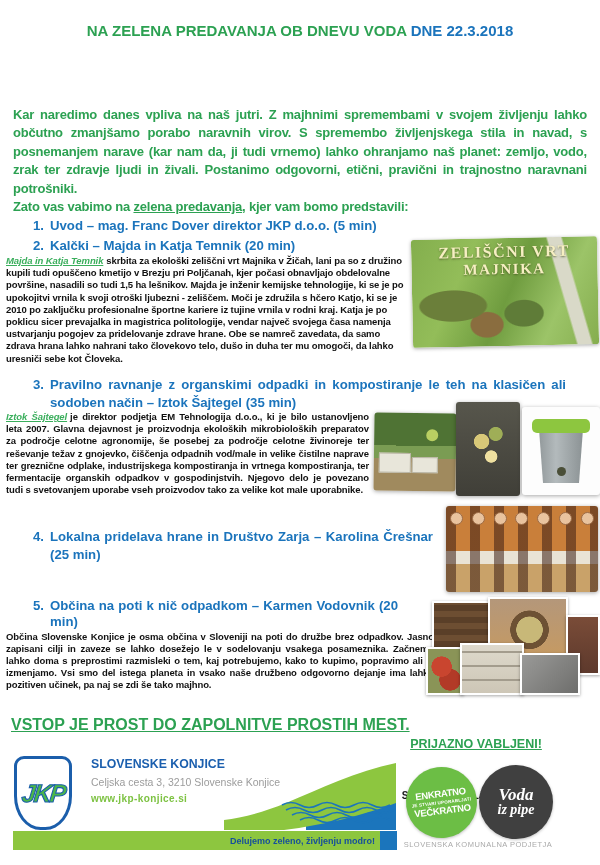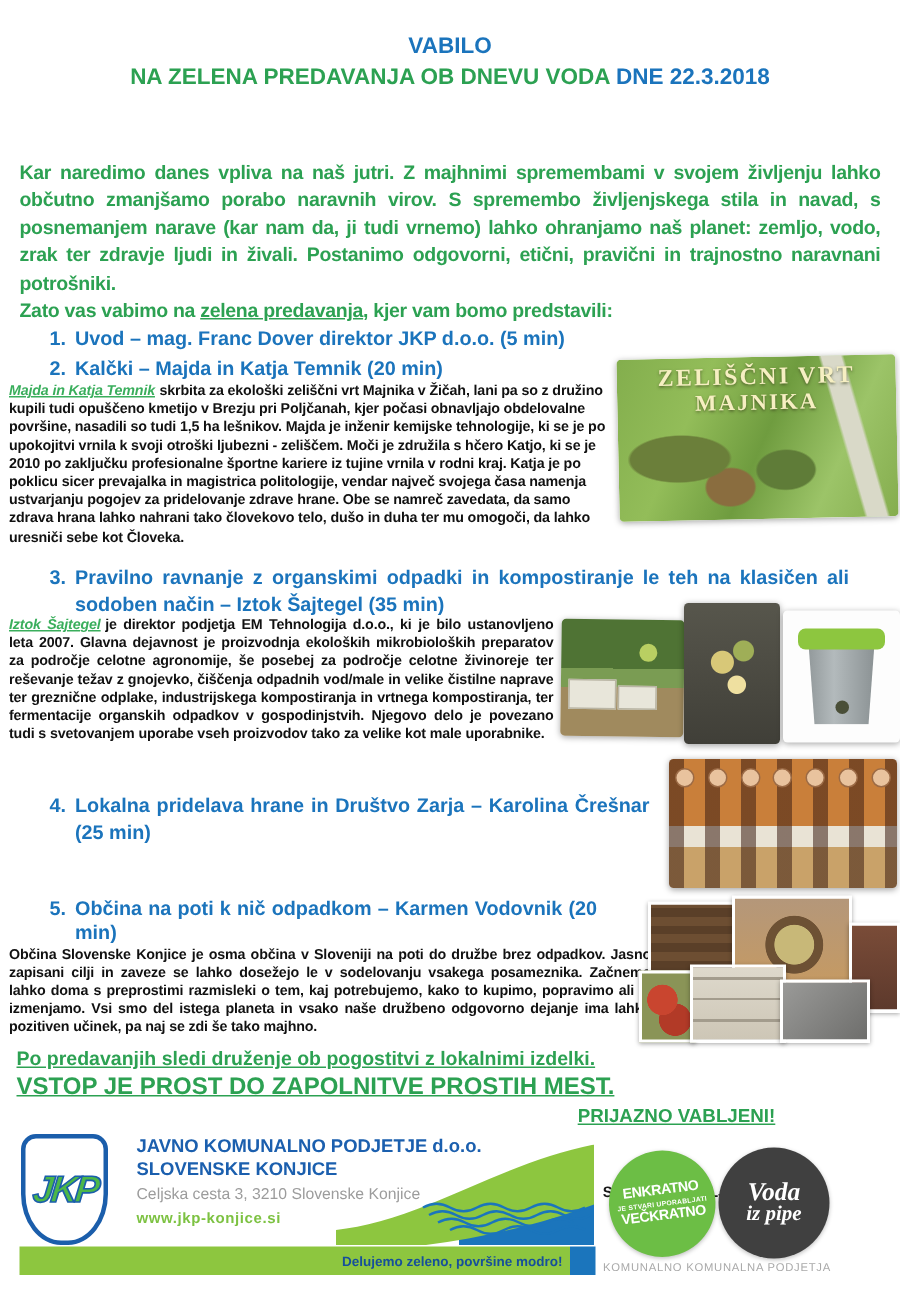--- a/index.html
+++ b/index.html
@@ -83,21 +83,21 @@
   .tile{position:absolute;border:2px solid #fff;box-shadow:0 1px 3px rgba(0,0,0,.35);}
   .tile-table{left:6px;top:10px;width:54px;height:44px;background:repeating-linear-gradient(0deg,#5a3f28 0 6px,#6d4e32 6px 12px);}
   .tile-soup{left:62px;top:6px;width:76px;height:56px;background:radial-gradient(circle at 52% 55%, #c8b878 0 26%, #6d5134 27% 38%, rgba(0,0,0,0) 39%),linear-gradient(180deg,#b4977a,#c59a63);}
   .tile-person{left:140px;top:24px;width:30px;height:56px;background:linear-gradient(180deg,#7a4c38,#5d392c);}
   .tile-tomato{left:0px;top:56px;width:34px;height:44px;background:radial-gradient(circle at 40% 40%, #c9452f 0 30%, rgba(0,0,0,0) 31%),radial-gradient(circle at 65% 70%, #b23a27 0 28%, rgba(0,0,0,0) 29%),#8a9457;}
   .tile-fridge{left:34px;top:52px;width:60px;height:48px;background:repeating-linear-gradient(0deg, rgba(0,0,0,0) 0 12px, #a39c8d 12px 14px),linear-gradient(180deg,#ded9cc,#cdc6b6);}
   .tile-hands{left:94px;top:62px;width:56px;height:38px;background:linear-gradient(135deg,#9a9a98,#6e6e6c);}
   
   .closing1{position:absolute;top:698px;left:11px;font-size:13px;font-weight:bold;color:#2CA152;text-decoration:underline;}
   .closing2{position:absolute;top:716px;left:11px;font-size:16px;font-weight:bold;color:#2CA152;text-decoration:underline;}
-  .invited{position:absolute;top:737px;left:367px;width:168px;text-align:center;font-size:12.5px;font-weight:bold;color:#2CA152;text-decoration:underline;}
+  .invited{position:absolute;top:737px;left:392px;width:168px;text-align:center;font-size:12.5px;font-weight:bold;color:#2CA152;text-decoration:underline;}
   .together{position:absolute;top:790px;left:388px;width:168px;text-align:center;font-size:10px;font-weight:bold;color:#1a1a1a;letter-spacing:-0.2px;}
   
   .jkp-logo{position:absolute;top:756px;left:14px;width:58px;height:74px;background:#fff;border:3px solid #1B5EAB;border-radius:10px 10px 46% 46%;display:flex;align-items:center;justify-content:center;box-sizing:border-box;}
   .jkp-logo span{font-size:25px;font-weight:900;font-style:italic;color:#4CB748;-webkit-text-stroke:1.1px #1B5EAB;letter-spacing:-2px;transform:skewX(-6deg);}
   .company{position:absolute;top:757px;left:91px;width:250px;}
   .company .c1,.company .c2{font-size:12.3px;font-weight:bold;color:#1B5FAE;line-height:14.5px;}
   .company .addr{font-size:10.5px;color:#9C9C9C;margin-top:4px;line-height:12px;}
   .company .web{font-size:10px;font-weight:bold;color:#7DC242;margin-top:5px;letter-spacing:.4px;}
   .wave{position:absolute;top:763px;left:224px;width:172px;height:67px;}
   .banner{position:absolute;top:831px;left:13px;width:384px;height:19px;
@@ -112,21 +112,20 @@
   .badge-blue .v1{font-family:"Liberation Serif",serif;font-style:italic;font-weight:bold;font-size:17px;line-height:16px;}
   .badge-blue .v2{font-family:"Liberation Serif",serif;font-style:italic;font-weight:bold;font-size:14px;line-height:14px;}
   .association{position:absolute;top:840px;left:390px;width:176px;text-align:center;font-size:7.5px;color:#A9A9A9;letter-spacing:.5px;}
 </style>
 </head>
 <body>
 
 <div class="page">
 
   <div class="title-block">
-    <div class="blue">VABILO</div>
     <div><span class="green">NA ZELENA PREDAVANJA OB DNEVU VODA</span><span class="blue"> DNE 22.3.2018</span></div>
   </div>
 
   <div class="intro">
     <p>Kar naredimo danes vpliva na naš jutri. Z majhnimi spremembami v svojem življenju lahko občutno zmanjšamo porabo naravnih virov. S spremembo življenjskega stila in navad, s posnemanjem narave (kar nam da, ji tudi vrnemo) lahko ohranjamo naš planet: zemljo, vodo, zrak ter zdravje ljudi in živali. Postanimo odgovorni, etični, pravični in trajnostno naravnani potrošniki.</p>
     <div class="invite"><span>Zato vas vabimo na </span><span class="u">zelena predavanja</span><span>, kjer vam bomo predstavili:</span></div>
   </div>
 
   <div class="agenda12">
     <div class="agenda-row">
@@ -205,54 +204,52 @@
 
   <div class="collage">
     <div class="tile tile-table"></div>
     <div class="tile tile-soup"></div>
     <div class="tile tile-person"></div>
     <div class="tile tile-tomato"></div>
     <div class="tile tile-fridge"></div>
     <div class="tile tile-hands"></div>
   </div>
 
-  <div class="closing1">Po predavanjih sledi druženje ob pogostitvi z lokalnimi izdelki.</div>
   <div class="closing2">VSTOP JE PROST DO ZAPOLNITVE PROSTIH MEST.</div>
   <div class="invited">PRIJAZNO VABLJENI!</div>
   <div class="together">SKUPAJ ZA BOLJŠO DRUŽBO</div>
 
   <div class="jkp-logo">
       <span>JKP</span>
     </div>
   <div class="company">
-    <div class="c1">JAVNO KOMUNALNO PODJETJE d.o.o.</div>
     <div class="c2">SLOVENSKE KONJICE</div>
     <div class="addr">Celjska cesta 3, 3210 Slovenske Konjice</div>
     <div class="web">www.jkp-konjice.si</div>
   </div>
 
   <svg class="wave" viewBox="0 0 172 67">
     <path fill="#1B75BC" d="M172,26 C145,36 115,48 82,56 L82,67 L172,67 Z"></path>
     <path fill="#8DC63F" d="M172,0 C132,8 96,26 62,40 C40,49 18,55 0,57 L0,67 L60,67 C100,62 140,52 172,40 Z"></path>
     <g stroke="#1B75BC" stroke-width="1.6" fill="none">
       <path d="M58,42 q9,-5 18,0 t18,0 t18,0 t18,0 t18,0 t18,0"></path>
       <path d="M62,47 q9,-5 18,0 t18,0 t18,0 t18,0 t18,0 t18,0"></path>
       <path d="M68,52 q9,-5 18,0 t18,0 t18,0 t18,0 t18,0"></path>
       <path d="M76,57 q9,-5 18,0 t18,0 t18,0 t18,0 t18,0"></path>
     </g>
   </svg>
 
   <div class="banner">
-    <span>Delujemo zeleno, površine modro!</span>
+    <span>Delujemo zeleno, življenju modro!</span>
   </div>
 
   <div class="badge badge-green">
     <span class="big">ENKRATNO</span>
     <span class="small">JE STVARI UPORABLJATI</span>
     <span class="big">VEČKRATNO</span>
   </div>
   <div class="badge badge-blue">
     <span class="v1">Voda</span>
     <span class="v2">iz pipe</span>
   </div>
-  <div class="association">KOMUNALNO KOMUNALNA PODJETJA</div>
+  <div class="association">SLOVENSKA KOMUNALNA PODJETJA</div>
 
 </div>
 
 </body></html>

